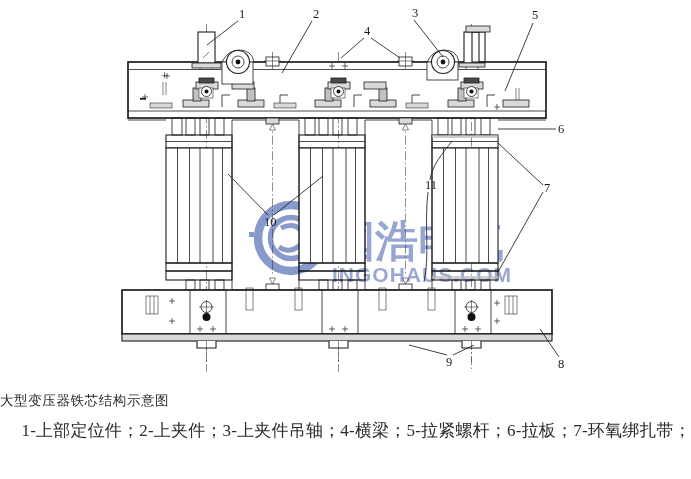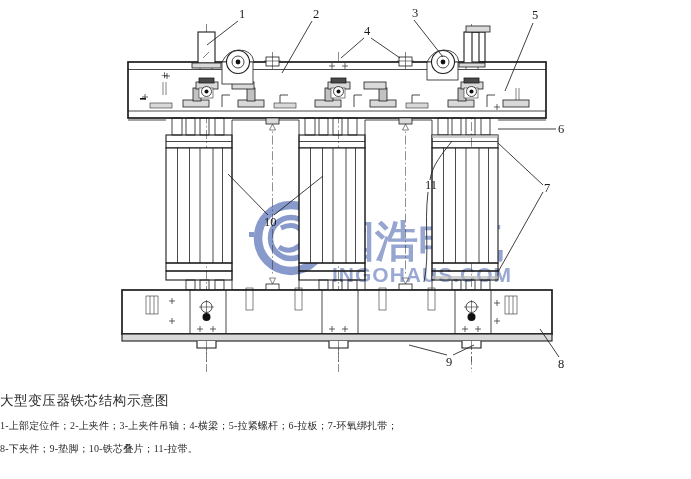--- a/index.html
+++ b/index.html
@@ -9,21 +9,21 @@
     color:#1a1a1a;
   }
   #page{position:relative;width:691px;height:479px;background:#fff;}
   #figure{position:absolute;left:0;top:0;width:691px;height:385px;}
   #caption{position:absolute;left:0;top:385px;width:691px;height:94px;}
   .cap-title{
     text-align:left;font-size:13.5px;letter-spacing:.6px;
     color:#2b2b2b;margin-top:7px;
   }
   .cap-line{
-    text-align:left;font-size:10px;letter-spacing:.2px;
+    text-align:right;font-size:17px;letter-spacing:.2px;
     color:#2b2b2b;margin-top:9px;white-space:nowrap;
   }
   svg{display:block;}
   .ln{stroke:#1d1d1d;fill:none;}
   .thin{stroke-width:.8;}
   .med{stroke-width:1.1;}
   .thick{stroke-width:1.7;}
   .hair{stroke-width:.55;}
   .fillw{fill:#ffffff;}
   .fillg{fill:#d9d9d9;}
@@ -394,16 +394,15 @@
       <text class="num" x="264" y="226">10</text>
       <text class="num" x="425" y="189">11</text>
     </g>
 
   </svg>
   </div>
 
   <div id="caption">
     <div class="cap-title">大型变压器铁芯结构示意图</div>
     <div class="cap-line">1-上部定位件；2-上夹件；3-上夹件吊轴；4-横梁；5-拉紧螺杆；6-拉板；7-环氧绑扎带；</div>
-    <div class="cap-line">8-下夹件；9-垫脚；10-铁芯叠片；11-拉带。</div>
   </div>
 
 </div>
 
 </body></html>

